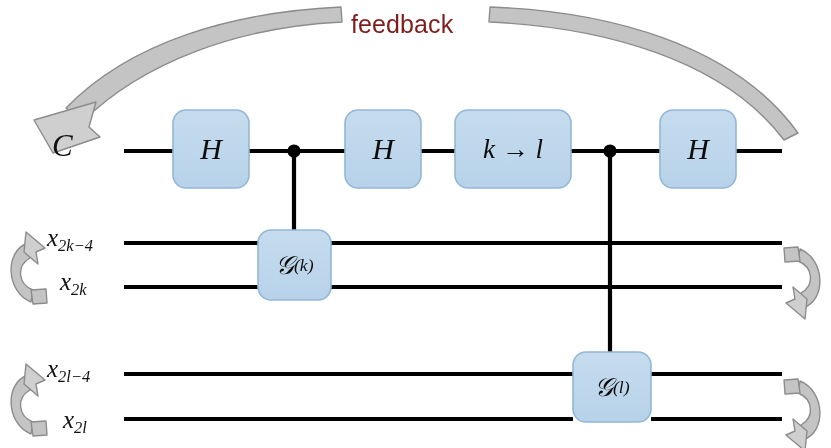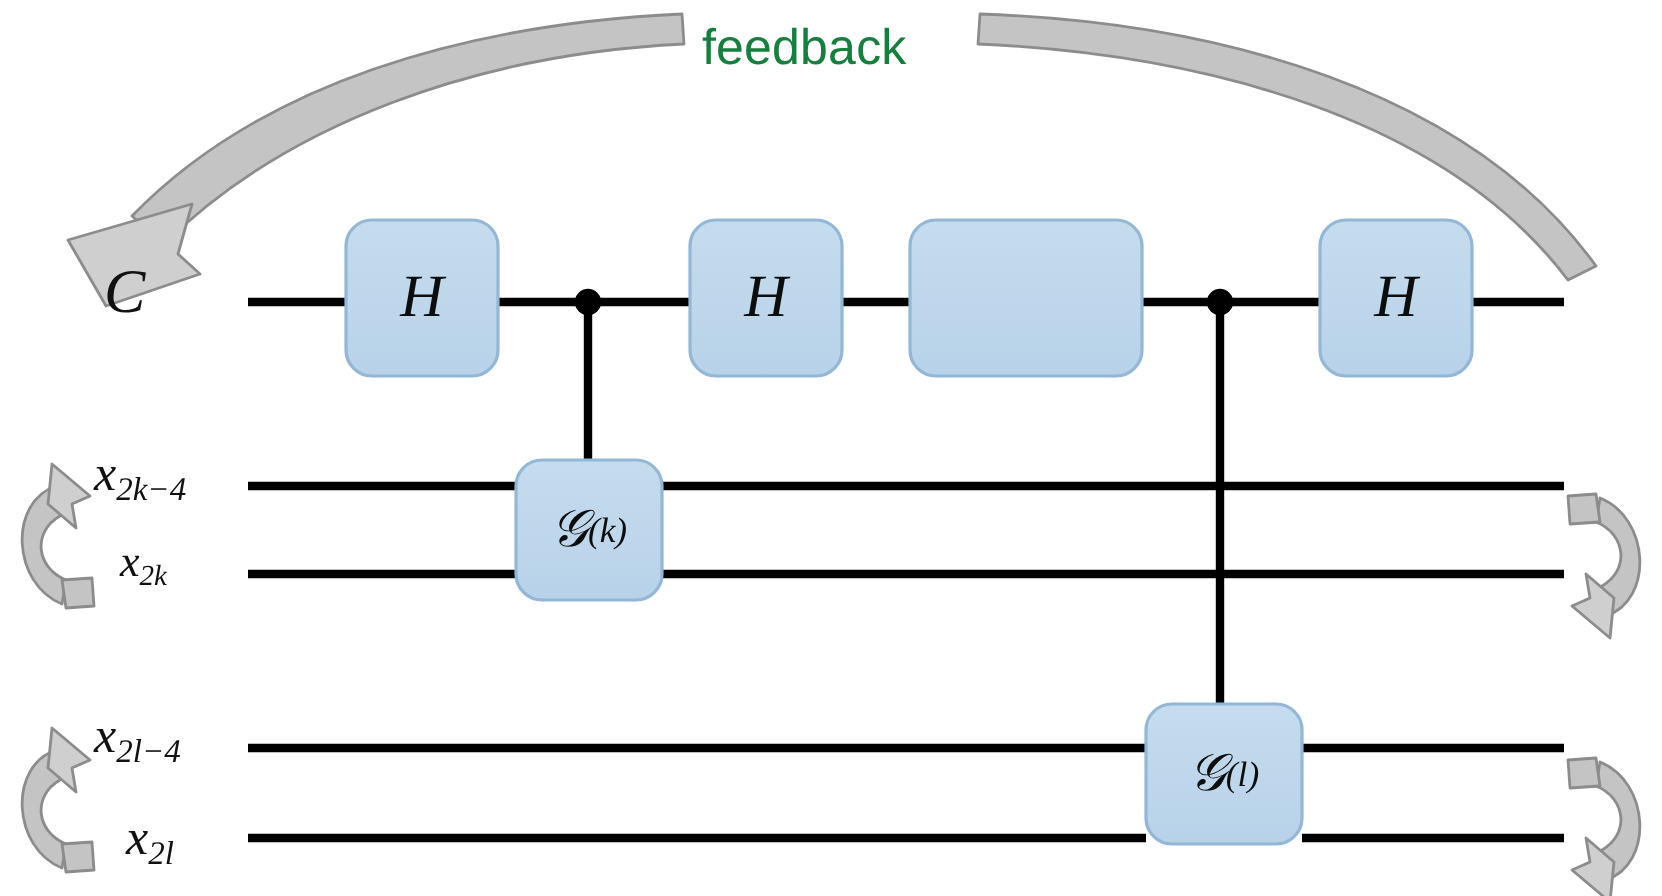--- a/index.html
+++ b/index.html
@@ -5,26 +5,26 @@
   html,body{margin:0;padding:0;background:#ffffff;}
   body{font-family:"Liberation Sans",sans-serif;}
   #stage{position:relative;width:831px;height:448px;background:#fff;overflow:hidden;}
   #svgroot{position:absolute;left:0;top:0;width:831px;height:448px;}
 
   .lbl{position:absolute;white-space:nowrap;font-family:"Liberation Serif",serif;font-style:italic;color:#111;}
   .lbl .sub{font-size:0.66em;font-style:italic;vertical-align:-0.30em;letter-spacing:0;}
 
   #lbl-c{left:52px;top:128px;font-size:31px;}
   #lbl-x2km1{left:47px;top:224px;font-size:25px;}
-  #lbl-x2k{left:60px;top:268px;font-size:22px;font-family:Liberation Serif, serif;}
+  #lbl-x2k{left:60px;top:268px;font-size:25px;font-family:Liberation Serif, serif;}
   #lbl-x2lm1{left:47px;top:355px;font-size:25px;}
   #lbl-x2l{left:63px;top:406px;font-size:25px;}
 
   #feedback-label{position:absolute;left:351px;top:10px;font-size:25px;
-      font-family:"Liberation Sans",sans-serif;font-style:normal;color:#15803d;
+      font-family:"Liberation Sans",sans-serif;font-style:normal;color:#7f1d1d;
       letter-spacing:.1px;}
 
   .gatetxt{position:absolute;display:flex;align-items:center;justify-content:center;
       font-family:"Liberation Serif",serif;font-style:italic;color:#0d0d0d;pointer-events:none;}
   #t-h1{left:173px;top:110px;width:76px;height:78px;font-size:30px;}
   #t-h2{left:345px;top:110px;width:76px;height:78px;font-size:30px;}
   #t-h3{left:660px;top:110px;width:76px;height:78px;font-size:30px;}
   #t-kl{left:455px;top:110px;width:116px;height:78px;font-size:27px;}
   #t-gk{left:258px;top:230px;width:73px;height:70px;font-size:26px;}
   #t-gl{left:573px;top:352px;width:78px;height:70px;font-size:26px;}
@@ -152,20 +152,23 @@
 
   <div class="gatetxt" id="t-h1">
       <span>H</span>
     </div>
   <div class="gatetxt" id="t-h2">
       <span>H</span>
     </div>
   <div class="gatetxt" id="t-h3">
       <span>H</span>
     </div>
+  <div class="gatetxt" id="t-kl">
+      <span>k → l</span>
+    </div>
 
   <div class="gatetxt" id="t-gk">
       <span class="scriptG">𝒢</span>
       <span class="sup">(k)</span>
     </div>
   <div class="gatetxt" id="t-gl">
       <span class="scriptG">𝒢</span>
       <span class="sup">(l)</span>
     </div>
 

